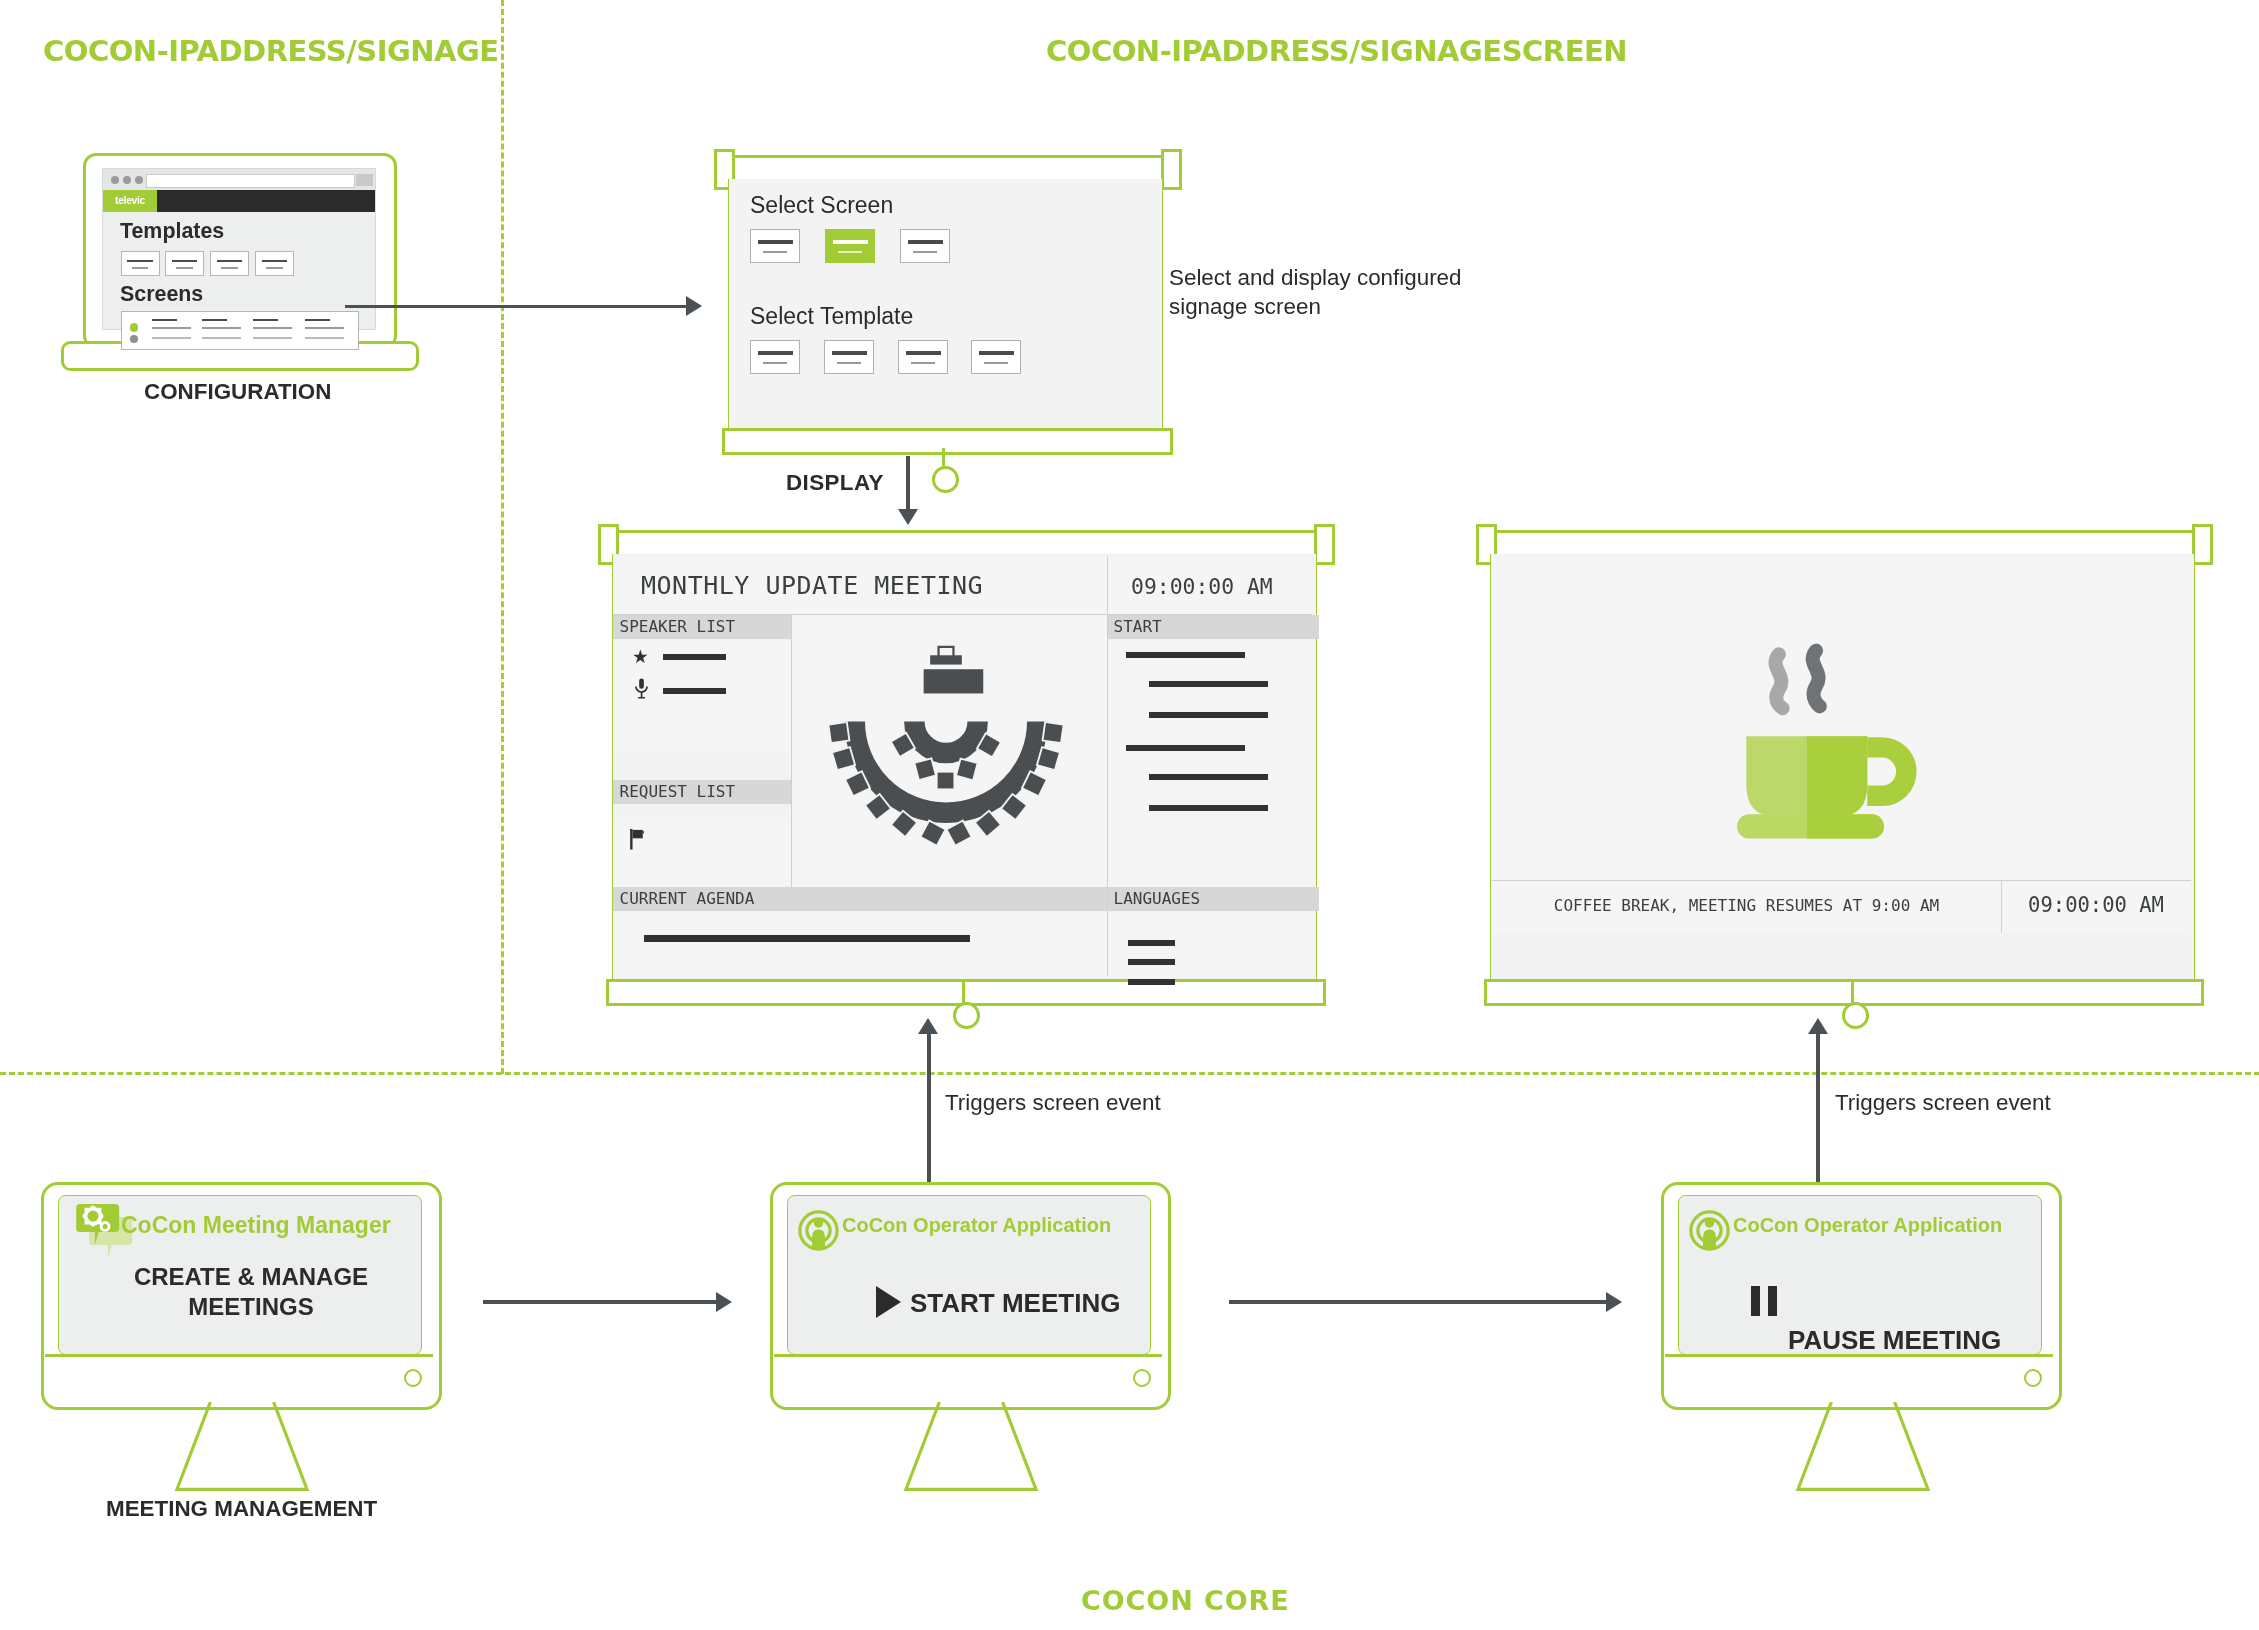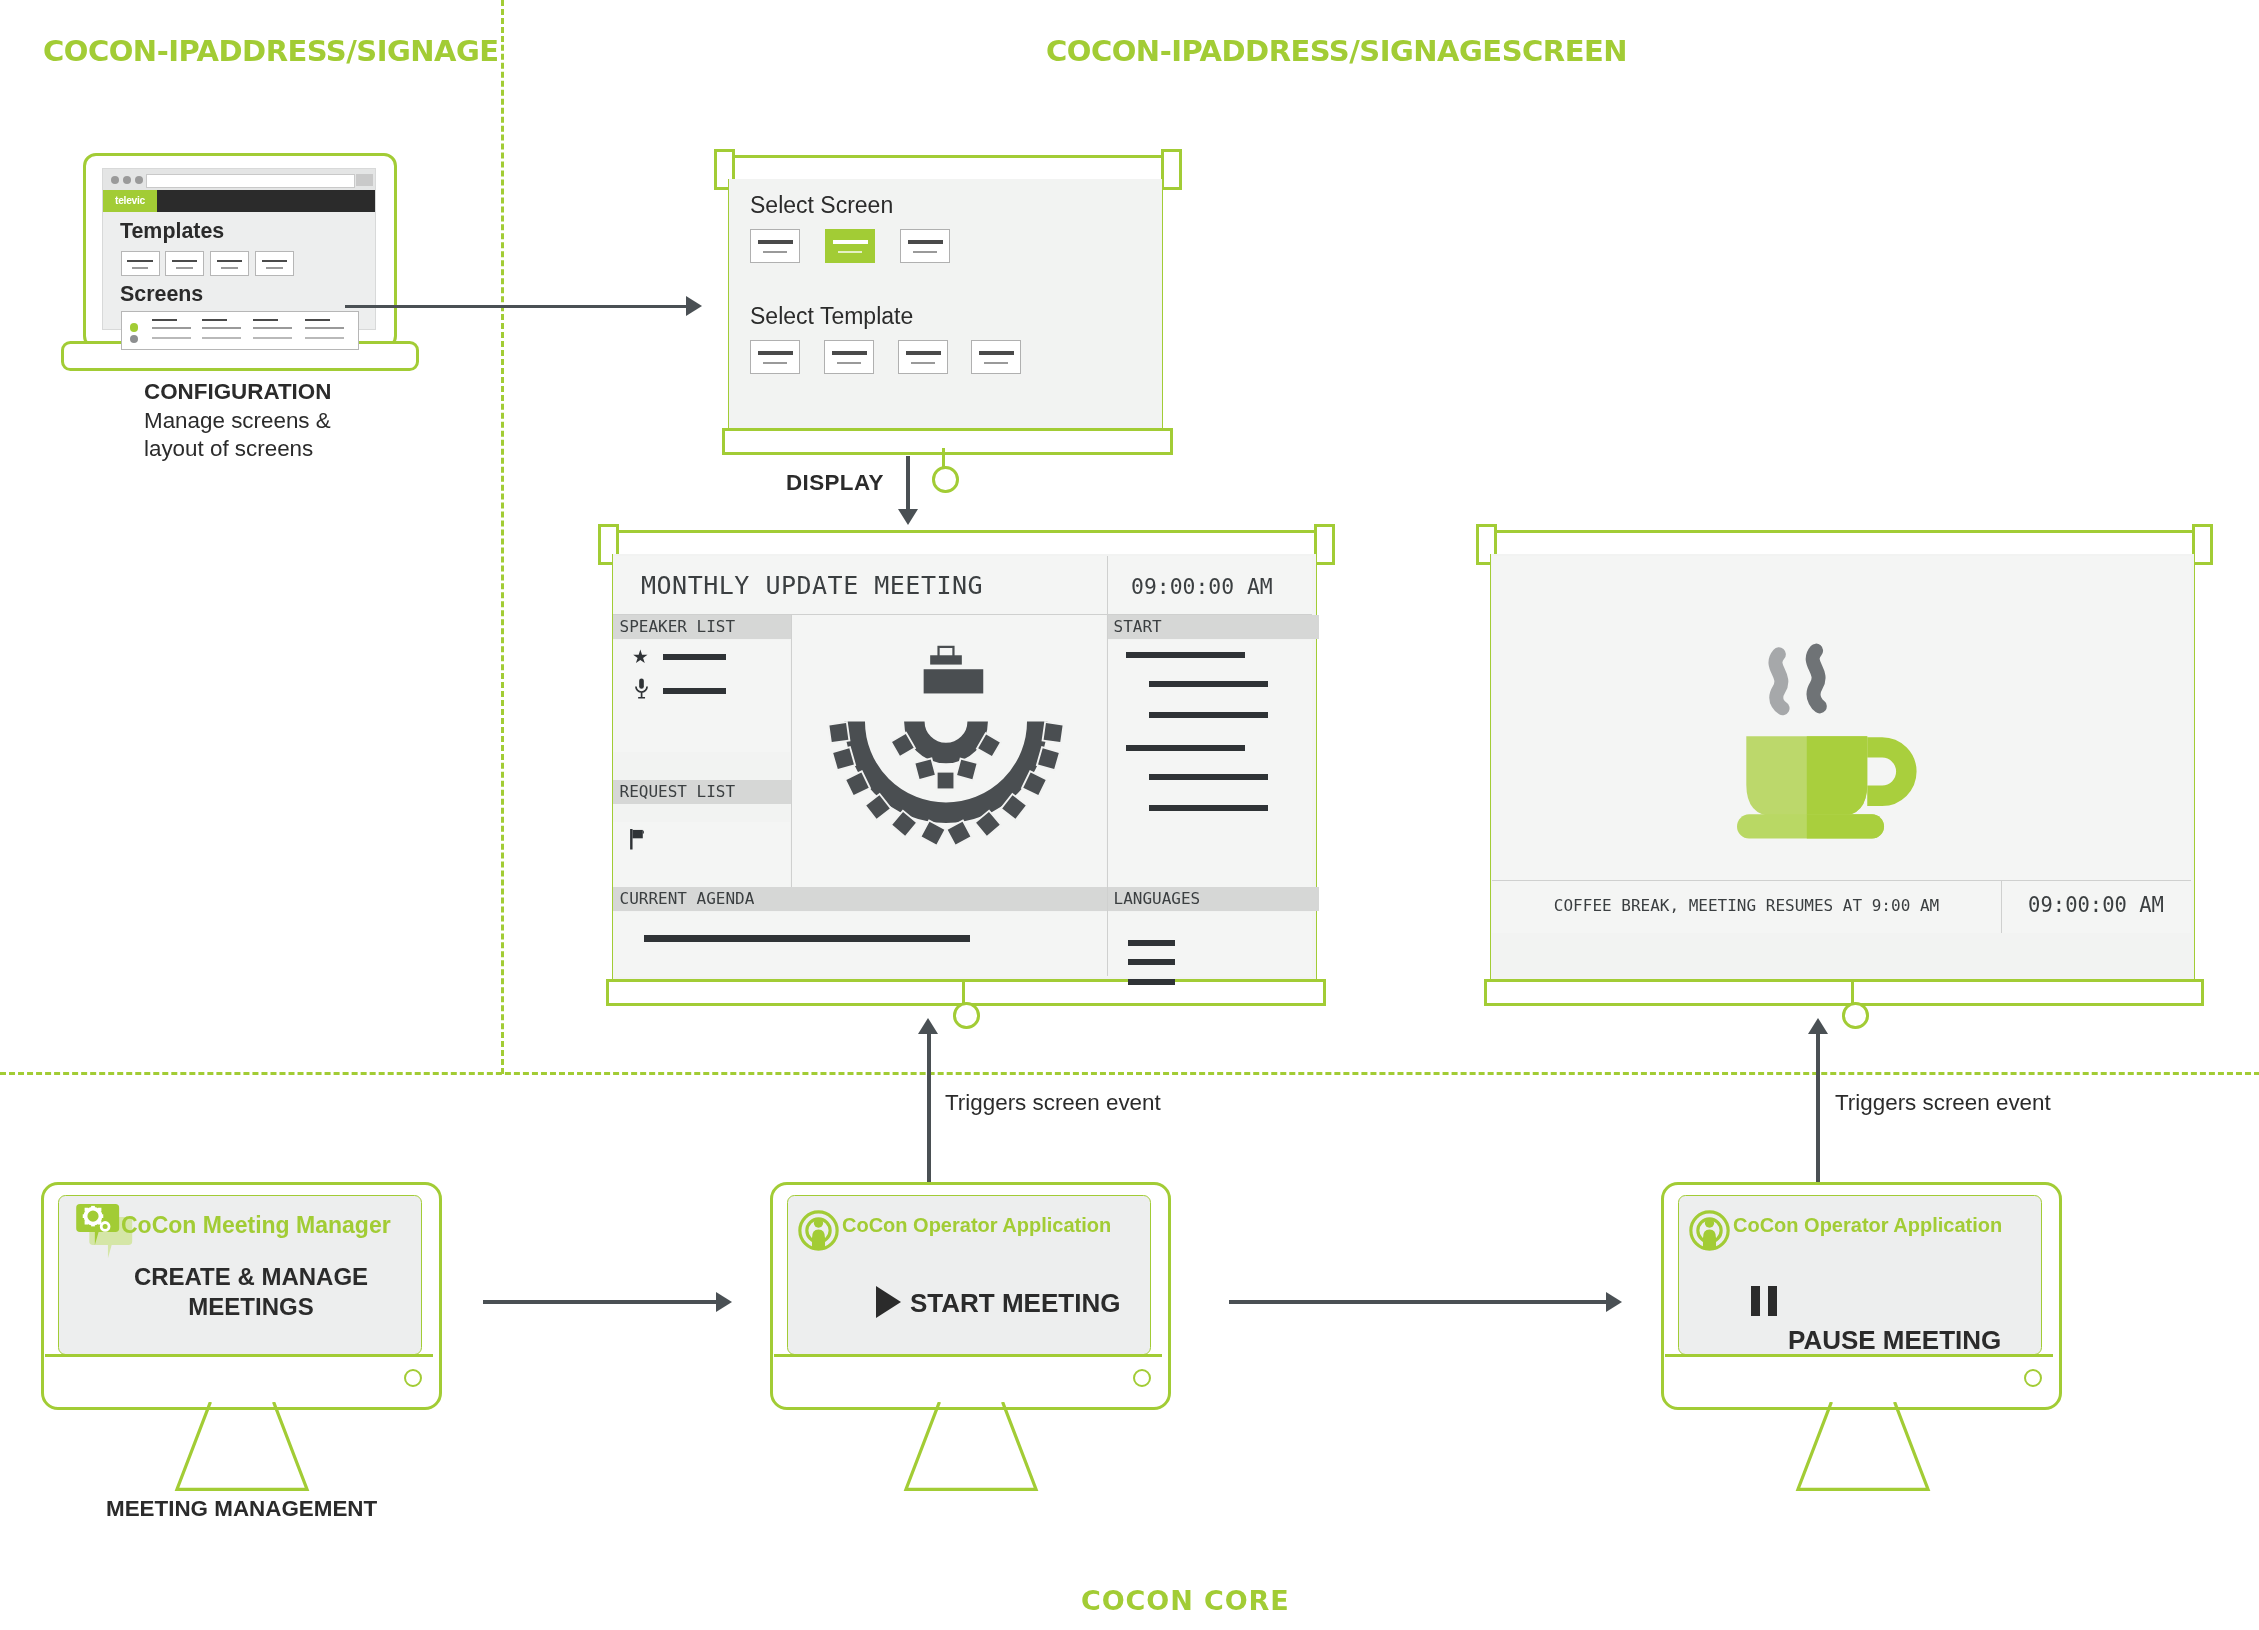--- a/index.html
+++ b/index.html
@@ -166,22 +166,20 @@
         <div class="srow-lt" style="left:183px;top:25px;width:39px;"></div>
       </div>
     </div>
   </div>
 
   <div class="line-dk" style="left:345px;top:305px;width:343px;height:2.8px;"></div>
   <div class="arrowhead-r" style="left:686px;top:296px;"></div>
 
   <div class="caption" style="left:144px;top:378px;width:308px;">
     <div class="cap-title">CONFIGURATION</div>
-    <div style="white-space:pre-line;">Manage screens &amp;
-layout of screens</div>
   </div>
 
   <div>
     <div class="proj-rail" style="left:722px;top:155px;width:445px;"></div>
     <div class="proj-ear" style="left:714px;top:149px;"></div>
     <div class="proj-ear" style="left:1161px;top:149px;"></div>
     <div class="proj-canvas" style="left:728px;top:179px;width:433px;height:249px;"></div>
     <div class="proj-foot" style="left:722px;top:428px;width:445px;"></div>
 
     <div class="selbl" style="left:750px;top:192px;">Select Screen</div>
@@ -210,20 +208,22 @@
     <div class="thumb" style="left:898px;top:340px;">
         <div class="t1"></div>
         <div class="t2"></div>
       </div>
     <div class="thumb" style="left:971px;top:340px;">
         <div class="t1"></div>
         <div class="t2"></div>
       </div>
   </div>
 
+  <div class="caption" style="left:1169px;top:264px;width:401px;white-space:pre-line;">Select and display configured
+signage screen</div>
 
   <div class="line-gr" style="left:942px;top:448px;width:2.8px;height:23px;"></div>
   <div class="ring" style="left:932px;top:466px;"></div>
   <div class="lbl-dk" style="left:786px;top:470px;">DISPLAY</div>
   <div class="line-dk" style="left:906px;top:456px;width:3.7px;height:58px;"></div>
   <div class="arrowhead-d" style="left:898px;top:509px;"></div>
 
   <div>
     <div class="proj-rail" style="left:606px;top:530px;width:714px;"></div>
     <div class="proj-ear" style="left:598px;top:524px;"></div>

